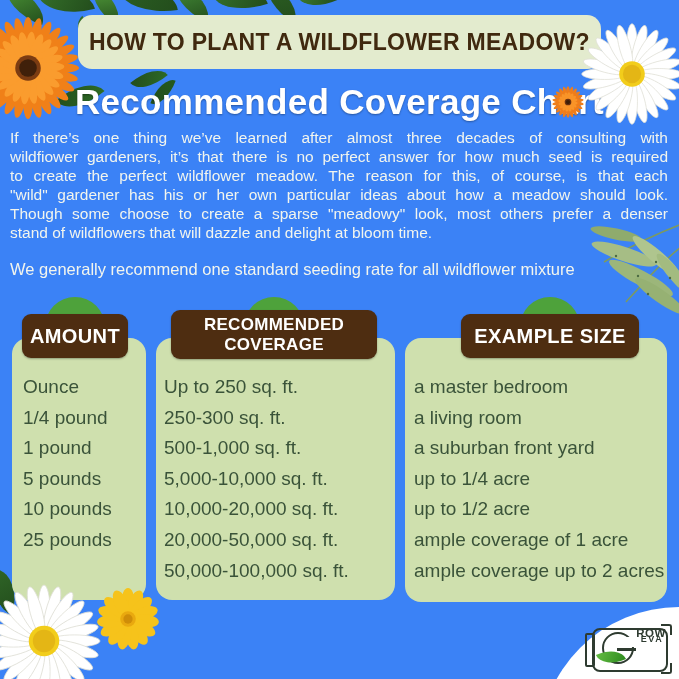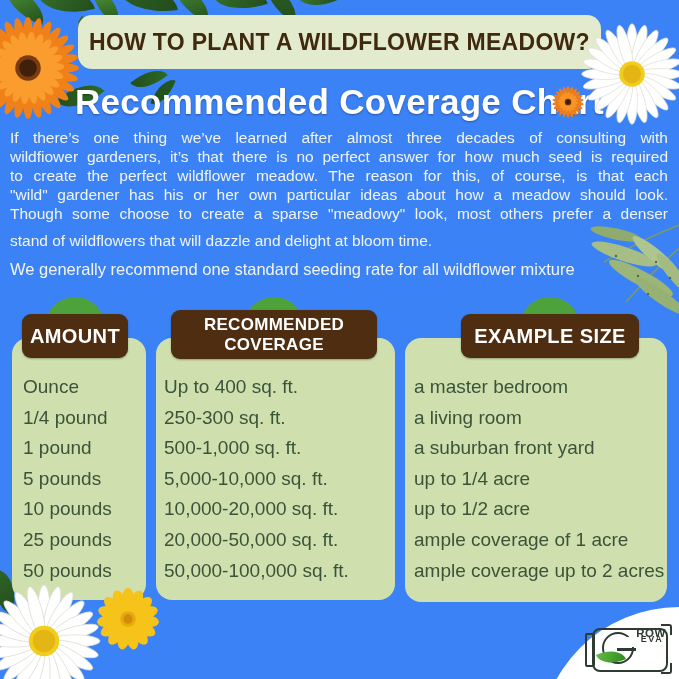--- a/index.html
+++ b/index.html
@@ -21,21 +21,21 @@
     position:absolute;left:0;top:82px;width:679px;text-align:center;z-index:3;
     font-size:35px;font-weight:bold;color:#ffffff;letter-spacing:.3px;
     text-shadow:0 1px 2px rgba(0,0,0,.35);
   }
   
   .intro{position:absolute;left:10px;top:128px;width:658px;z-index:3;}
   .intro-line{
     font-size:15.5px;line-height:19px;color:#f2f5ee;
     text-align:justify;text-align-last:justify;
   }
-  .intro-line:last-child{text-align-last:left;margin-top:8px;}
+  .intro-line:last-child{text-align-last:left;}
   .note{
     position:absolute;left:10px;top:260px;width:640px;z-index:3;
     font-size:16.5px;color:#f2f5ee;
   }
   
   .dome{
     position:absolute;width:60px;height:30px;top:297px;z-index:4;
     background:#4ea23b;border-radius:30px 30px 0 0;
   }
   .panel{
@@ -208,24 +208,23 @@
   <div class="dome" style="left:244px"></div>
   <div class="dome" style="left:520px"></div>
 
   <div class="panel" style="left:12px;width:134px;height:262px;padding:34px 0 0 11px">
     <div class="item">Ounce</div>
     <div class="item">1/4 pound</div>
     <div class="item">1 pound</div>
     <div class="item">5 pounds</div>
     <div class="item">10 pounds</div>
     <div class="item">25 pounds</div>
-    <div class="item">50 pounds</div>
   </div>
   <div class="panel" style="left:156px;width:239px;height:262px;padding:34px 0 0 8px">
-    <div class="item">Up to 400 sq. ft.</div>
+    <div class="item">Up to 250 sq. ft.</div>
     <div class="item">250-300 sq. ft.</div>
     <div class="item">500-1,000 sq. ft.</div>
     <div class="item">5,000-10,000 sq. ft.</div>
     <div class="item">10,000-20,000 sq. ft.</div>
     <div class="item">20,000-50,000 sq. ft.</div>
     <div class="item">50,000-100,000 sq. ft.</div>
   </div>
   <div class="panel" style="left:405px;width:262px;height:264px;padding:34px 0 0 9px">
     <div class="item">a master bedroom</div>
     <div class="item">a living room</div>

